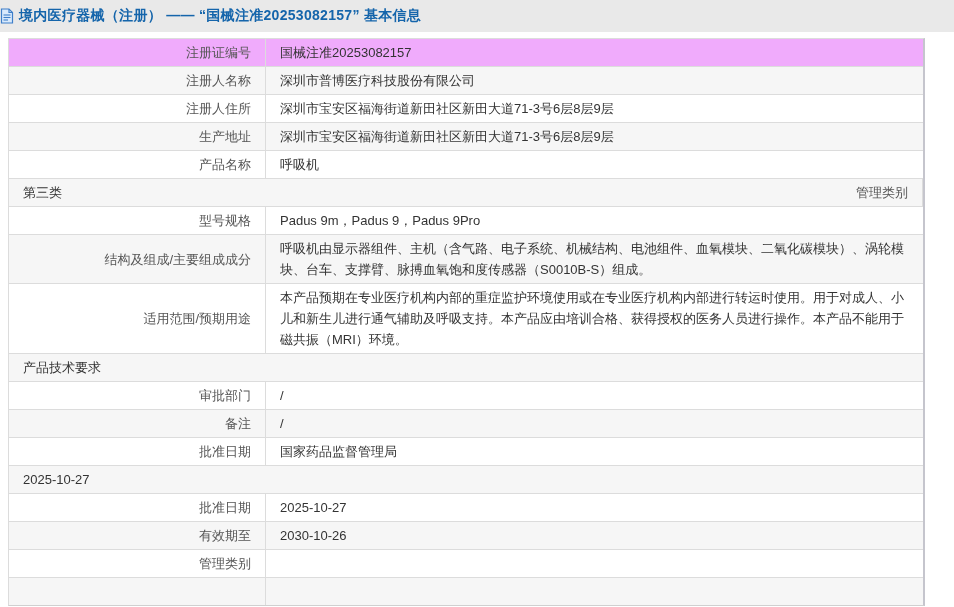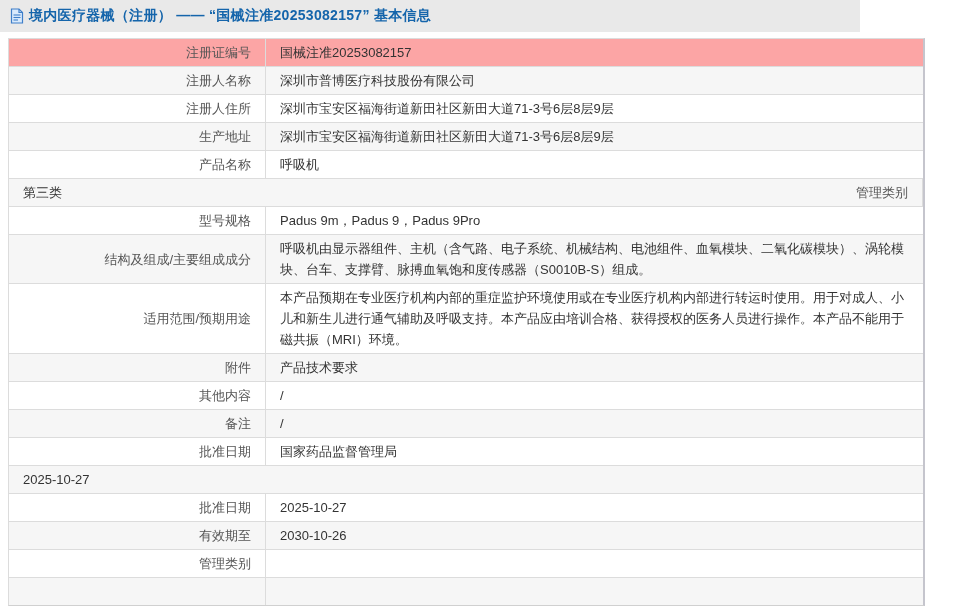--- a/index.html
+++ b/index.html
@@ -4,24 +4,23 @@
 <style>
   * { margin: 0; padding: 0; box-sizing: border-box; }
   html, body {
     width: 954px; height: 607px;
     background: #ffffff;
     font-family: "Liberation Sans", "DejaVu Sans", sans-serif;
     overflow: hidden;
   }
   
   .header-bar {
-    width: 860px; height: 32px;
+    width: 954px; height: 32px;
     background: #e9e9e9;
     display: flex; align-items: center;
-    padding-left: 10px;
   }
   .doc-icon { display: inline-flex; margin-right: 5px; }
   .page-title {
     color: #1565ab;
     font-size: 14px;
     font-weight: bold;
     letter-spacing: 0.3px;
     white-space: nowrap;
   }
   
@@ -35,21 +34,21 @@
     background: #ffffff;
   }
   .row {
     display: flex;
     border-bottom: 1px solid #dcdcdc;
     min-height: 27px;
     background: #ffffff;
   }
   .row:last-child { border-bottom: none; }
   .row:nth-child(even) { background: #f6f6f6; }
-  .row:first-child { background: #fca5a5; align-items: center; }
+  .row:first-child { background: #f0abfc; align-items: center; }
   .cell {
     padding: 3px 14px;
     font-size: 13px;
     line-height: 21px;
     display: flex;
     align-items: center;
   }
   .cell.label {
     width: 257px;
     flex: 0 0 257px;
@@ -167,33 +166,29 @@
 
       <span class="label-text">适用范围/预期用途</span>
     </div>
     <div class="cell value">
       <span class="inner">本产品预期在专业医疗机构内部的重症监护环境使用或在专业医疗机构内部进行转运时使用。用于对成人、小儿和新生儿进行通气辅助及呼吸支持。本产品应由培训合格、获得授权的医务人员进行操作。本产品不能用于磁共振（MRI）环境。</span>
     </div>
   </div>
 
 
   <div class="row">
-    <div class="cell label">
-
-      <span class="label-text">附件</span>
-    </div>
     <div class="cell value">
       <span class="inner">产品技术要求</span>
     </div>
   </div>
 
   <div class="row">
     <div class="cell label">
 
-      <span class="label-text">其他内容</span>
+      <span class="label-text">审批部门</span>
     </div>
     <div class="cell value">
       <span class="inner">/</span>
     </div>
   </div>
 
   <div class="row">
     <div class="cell label">
 
       <span class="label-text">备注</span>

